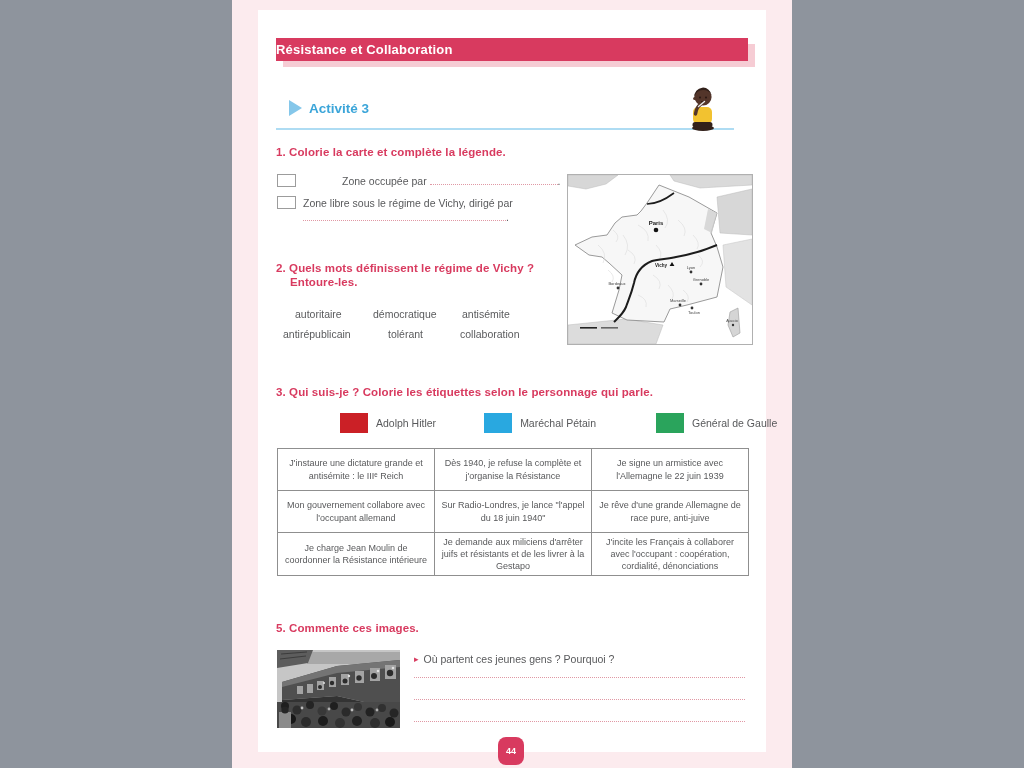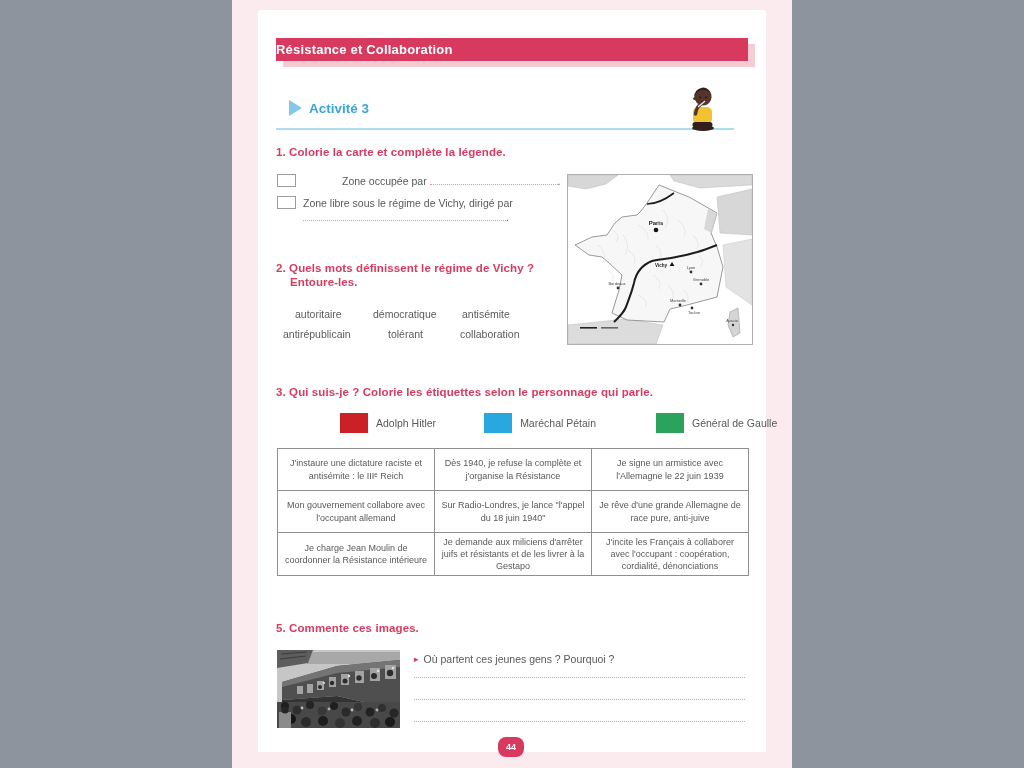--- a/index.html
+++ b/index.html
@@ -62,21 +62,21 @@
   
   .q4-head { left:276px; top:622px; }
   .photo { left:277px; top:650px; width:123px; height:78px; }
   .q4-q { left:414px; top:653px; display:flex; align-items:flex-start; gap:5px; }
   .bullet { color:#d83a5f; font-size:9px; line-height:13px; }
   .q4-q span.txt { color:#58595b; font-size:10.5px; }
   .ansline { height:1px; border-bottom:1.5px dotted #e098a4; width:331px; }
   .a1 { left:414px; top:677px; } .a2 { left:414px; top:699px; } .a3 { left:414px; top:721px; }
 
   
-  .pill { left:498px; top:737px; width:26px; height:20px; background:#d83a5f; border-radius:8px;
+  .pill { left:498px; top:737px; width:26px; height:28px; background:#d83a5f; border-radius:8px;
           display:flex; align-items:center; justify-content:center; }
   .pill span { color:#fff; font-size:9px; font-weight:bold; }
 
   svg text { font-family:"Liberation Sans", sans-serif; }
 </style>
 </head>
 <body>
 
 <div id="stage">
   <div class="pink-page"></div>
@@ -191,21 +191,21 @@
     <div class="sw sw-red"></div>
     <span class="legend-label">Adolph Hitler</span>
     <div class="sw sw-blue lg2"></div>
     <span class="legend-label">Maréchal Pétain</span>
     <div class="sw sw-green lg3"></div>
     <span class="legend-label">Général de Gaulle</span>
   </div>
   <table class="quotes">
     <tbody>
         <tr>
-      <td>J'instaure une dictature raciste et antisémite : le IIIᵉ Reich</td>
+      <td>J'instaure une dictature grande et antisémite : le IIIᵉ Reich</td>
       <td>Dès 1940, je refuse la complète et j'organise la Résistance</td>
       <td>Je signe un armistice avec l'Allemagne le 22 juin 1939</td>
     </tr>
     <tr>
       <td>Mon gouvernement collabore avec l'occupant allemand</td>
       <td>Sur Radio-Londres, je lance "l'appel du 18 juin 1940"</td>
       <td>Je rêve d'une grande Allemagne de race pure, anti-juive</td>
     </tr>
     <tr>
       <td>Je charge Jean Moulin de coordonner la Résistance intérieure</td>

